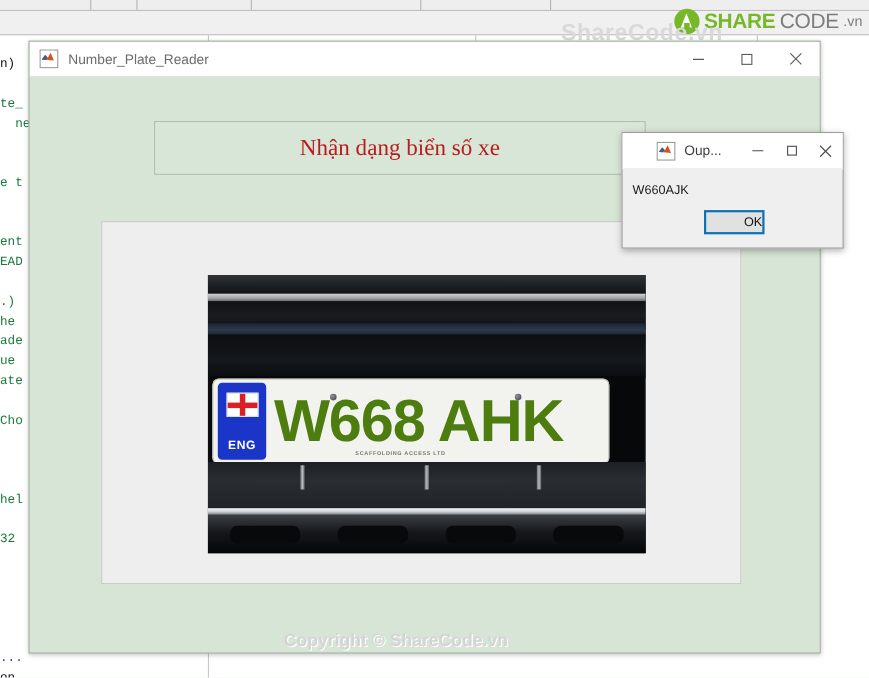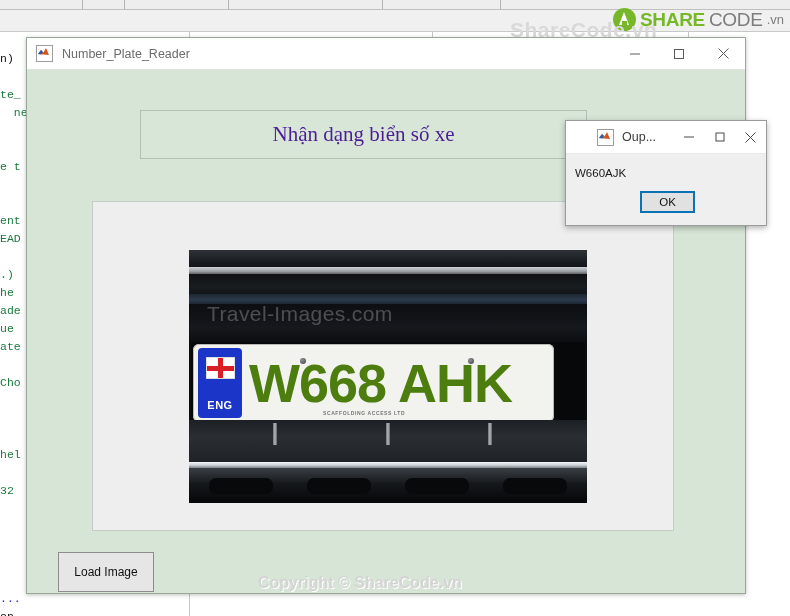--- a/index.html
+++ b/index.html
@@ -51,21 +51,21 @@
   #main-title{margin-left:9px;font-size:12.5px;color:#6b6b6b;font-family:"Liberation Sans",sans-serif;}
   #main-winbtns{margin-left:auto;display:flex;height:31px;}
   #main-winbtns .wb{width:44px;height:31px;display:flex;align-items:center;justify-content:center;color:#5a5a5a;font-size:13px;}
   #main-winbtns .wb svg{display:block;}
 
   #gui-body{position:relative;width:718px;height:523px;background:#d6e5d6;}
 
   
   #title-panel{position:absolute;left:113px;top:40px;width:445px;height:47px;
       background:#d8e6d8;border:1px solid #b4bfb4;display:flex;align-items:center;justify-content:center;}
-  #title-panel-text{font-family:"Liberation Serif", serif;font-size:21px;color:#4c1d95;}
+  #title-panel-text{font-family:"Liberation Serif", serif;font-size:21px;color:#b91c1c;}
 
   
   #image-axes{position:absolute;left:65px;top:131px;width:580px;height:328px;background:#eeeeee;border:1px solid #c6cdc6;}
   #plate-photo{position:absolute;left:96px;top:48px;width:398px;height:253px;overflow:hidden;background:#0b0d10;}
 
   .ph-top-chrome{position:absolute;left:0;top:0;width:398px;height:20px;
      background:linear-gradient(180deg,#2f3338 0%,#1a1d21 55%,#0f1114 100%);}
   .ph-silver{position:absolute;left:0;top:17px;width:398px;height:7px;
      background:linear-gradient(180deg,#cfd3d7 0%,#9ea3a8 60%,#5e6267 100%);}
   .ph-dark1{position:absolute;left:0;top:24px;width:398px;height:26px;
@@ -107,21 +107,21 @@
   
   #dialog{position:absolute;left:565px;top:120px;width:200px;height:104px;background:#efefef;
      border:1px solid #9b9b9b;box-shadow:0 2px 6px rgba(0,0,0,.3);}
   #dialog-titlebar{height:32px;background:#ffffff;display:flex;align-items:center;border-bottom:1px solid #e8e8e8;padding-left:24px;}
   #dialog-title{margin-left:8px;font-size:12.5px;color:#3d3d3d;}
   #dialog-winbtns{margin-left:auto;display:flex;height:32px;}
   #dialog-winbtns .wb{width:31px;height:32px;display:flex;align-items:center;justify-content:center;color:#4a4a4a;}
   #dialog-message{position:absolute;left:9px;top:46px;font-size:11.5px;color:#1a1a1a;
      font-family:"Liberation Sans",sans-serif;}
   #dialog-ok-btn{position:absolute;left:74px;top:70px;width:55px;height:22px;background:#e1e1e1;
-     border:2px solid #0a72b5;display:flex;align-items:center;justify-content:center;font-size:11.5px;
+     border:2px solid #0a72b5;display:flex;align-items:center;justify-content:flex-end;font-size:11.5px;
      color:#111111;cursor:pointer;box-sizing:border-box;}
 </style>
 </head>
 <body>
 
 <div id="editor-bg">
 
   <div id="toolbar-strip">
     <div class="tb-sep" style="left:82px"></div>
     <div class="tb-sep" style="left:124px"></div>
@@ -183,21 +183,20 @@
       <span id="title-panel-text">Nhận dạng biển số xe</span>
     </div>
 
     <div id="image-axes">
       <div id="plate-photo">
         <div class="ph-top-chrome"></div>
         <div class="ph-silver"></div>
         <div class="ph-dark1"></div>
         <div class="ph-blue"></div>
         <div class="ph-dark2"></div>
-        <div class="ph-wm">Travel-Images.com</div>
 
         <div class="ph-plate-shadow"></div>
         <div class="ph-plate">
           <div class="ph-badge">
             <span class="ph-flag"></span>
             <span class="ph-eng">ENG</span>
           </div>
           <div class="ph-plate-num">W668 AHK</div>
           <div class="ph-plate-sub">SCAFFOLDING ACCESS LTD</div>
           <span class="ph-bolt" style="left:107px;top:14px"></span>
@@ -210,23 +209,20 @@
         <span class="ph-rod" style="left:299px;top:173px"></span>
         <div class="ph-chrome-line"></div>
         <div class="ph-under"></div>
         <span class="ph-notch" style="left:20px"></span>
         <span class="ph-notch" style="left:118px"></span>
         <span class="ph-notch" style="left:216px"></span>
         <span class="ph-notch" style="left:314px"></span>
       </div>
     </div>
 
-    <div id="load-image-btn">
-      <span>Load Image</span>
-    </div>
 
   </div>
 </div>
 
 <div id="dialog">
   <div id="dialog-titlebar">
     <span class="mlicon" style="margin-left:7px;">
       <svg width="13" height="13" viewBox="0 0 13 13">
         <rect width="13" height="13" fill="#fff"></rect>
         <path d="M1 8 L4 4 L6.5 6.5 L9 2 L12 9 Z" fill="#d1541c"></path>

